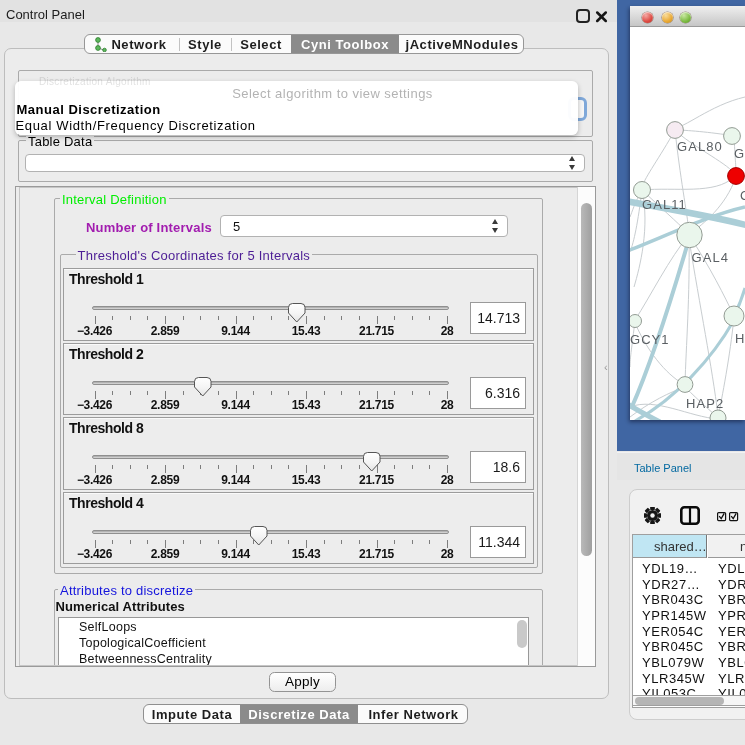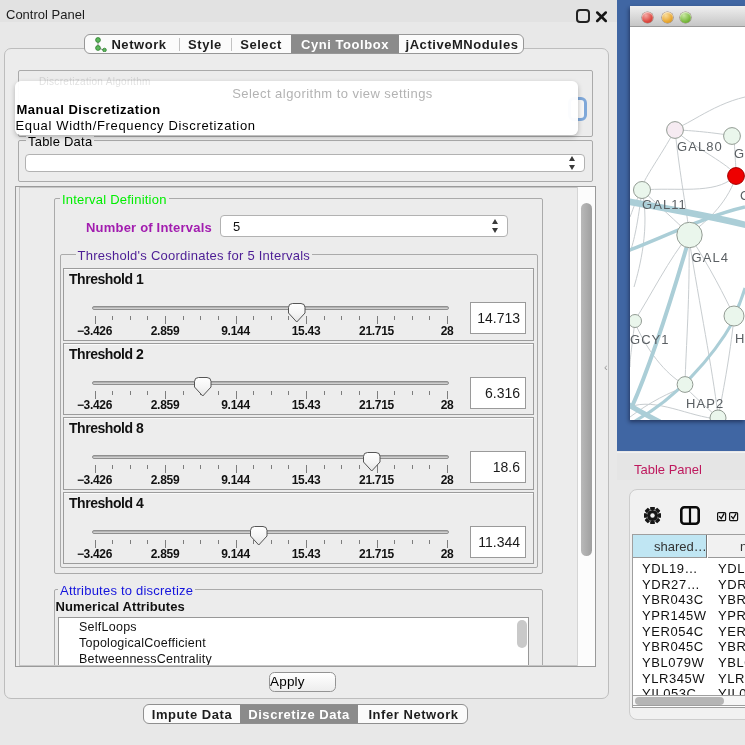--- a/index.html
+++ b/index.html
@@ -38,39 +38,39 @@
 .track { position:absolute; left:28px; top:37px; width:357px; height:4px; border-radius:3px; background:linear-gradient(180deg,#a3a3a3,#dedede); border:1px solid #8f8f8f; }
 .tick { position:absolute; top:47px; width:1px; background:#7d7d7d; }
 .tlab { position:absolute; top:54.5px; font-size:12px; font-weight:bold; letter-spacing:-0.3px; color:#111; white-space:nowrap; transform:translateX(-50%); }
 .thumb { position:absolute; top:33.5px; }
 .vbox { position:absolute; right:7.5px; top:33px; width:55.5px; height:32px; background:#fff; border:1px solid #9a9a9a; font-size:14px; color:#1a1a1a; text-align:right; line-height:30px; padding-right:4.5px; }
 
 
 #attrlist { position:absolute; left:38px; top:429px; width:471px; height:60px; background:#fff; border:1px solid #989898; font-size:12.5px; letter-spacing:0.25px; color:#111;padding-left:13px; }
 
 
-#apply { position:absolute; left:269px; top:672px; width:67px; height:19.5px; background:linear-gradient(180deg,#ffffff,#ededed); border:1px solid #939393; border-radius:5.5px; font-size:13.5px; letter-spacing:0.2px; color:#000; text-align:left; line-height:18.5px; }
+#apply { position:absolute; left:269px; top:672px; width:67px; height:19.5px; background:linear-gradient(180deg,#ffffff,#ededed); border:1px solid #939393; border-radius:5.5px; font-size:13.5px; letter-spacing:0.2px; color:#000; text-align:center; line-height:18.5px; }
 
 
 #btabs { position:absolute; left:143px; top:704px; width:325px; height:20px; background:#fbfbfb; border:1px solid #8f8f8f; border-radius:6px; overflow:hidden; }
 
 
 #popup { position:absolute; left:15px; top:81px; width:563px; height:54px; background:rgba(255,255,255,0.97); border-radius:6px; box-shadow:0 2px 5px rgba(0,0,0,0.25); }
 #popup .r1 { position:absolute; left:0; top:5px; width:100%; text-align:center; font-size:13px; letter-spacing:0.45px; color:#b3b3b3;margin-left:36px; }
 #popup .r2 { position:absolute; left:1.5px; top:21px; font-size:13px; font-weight:bold; letter-spacing:0.5px; color:#000; }
 #popup .r3 { position:absolute; left:0.5px; top:37px; font-size:13px; letter-spacing:0.65px; color:#000; }
 
 
 #desk { position:absolute; left:617px; top:0; width:128px; height:451px; background:#4066a3; }
 #frame { position:absolute; left:13px; top:6px; width:115px; height:414px; background:#fff; box-shadow:-1px 2px 4px rgba(0,0,20,0.45); }
 #ftitle { position:absolute; left:0; top:0; width:100%; height:21px; background:linear-gradient(180deg,#efefef,#c6c6c6); border-bottom:1px solid #9a9a9a; }
 .tl { position:absolute; top:6px; width:11px; height:11px; border-radius:50%; box-shadow:0 0 0 0.6px rgba(90,60,40,0.55), inset 0 1px 1px rgba(255,255,255,0.6); }
 
 #tpheader { position:absolute; left:617px; top:452px; width:128px; height:28px; background:#e5e5e5; border-top:1px solid #f2f2f2; }
-#tpheader span { position:absolute; left:17px; top:9px; font-size:13px; color:#be185d; }
+#tpheader span { position:absolute; left:17px; top:9px; font-size:11px; color:#0369a1; }
 #tpanel { position:absolute; left:629px; top:489px; width:130px; height:231px; background:#f1f1f1; border:1px solid #cdcdcd; border-radius:8px; }
 
 #tbl { position:absolute; left:632px; top:534px; width:113px; height:173.5px; background:#fff; border:1px solid #9f9f9f; border-right:none; overflow:hidden; }
 .th1 { position:absolute; left:0; top:0; width:74px; height:23px; background:#c0e6f3; border-right:1px solid #777; border-bottom:1px solid #999; font-size:13px; color:#333; text-align:left; padding-left:21px; line-height:23px; }
 .th2 { position:absolute; left:75px; top:0; width:45px; height:23px; background:#f1f1f1; border-bottom:1px solid #999; font-size:13px; color:#333; padding-left:32px; line-height:23px; }
 .trow { position:absolute; left:0; width:130px; height:15.3px; font-size:13px; letter-spacing:0.55px; color:#111; line-height:15.3px; }
 .trow .c1 { position:absolute; left:9px; }
 .trow .c2 { position:absolute; left:85px; }
 #hsb { position:absolute; left:632px; top:694.6px; width:113px; height:11.4px; background:#f6f6f6; border:1px solid #9f9f9f; border-right:none; }
 #hsbthumb { position:absolute; left:1.5px; top:1.7px; width:89px; height:7.4px; background:#b5b5b5; border-radius:4px; }

